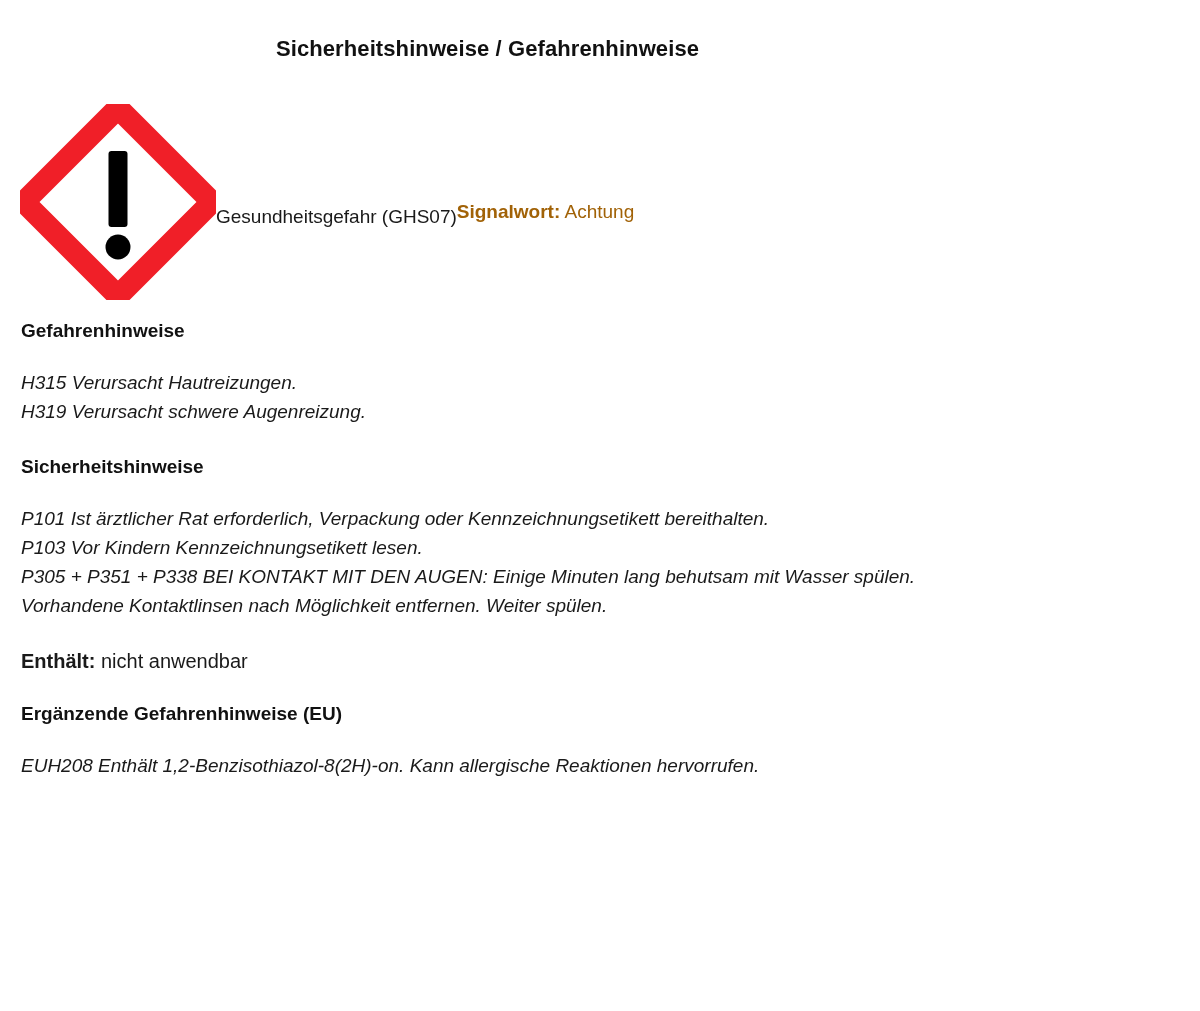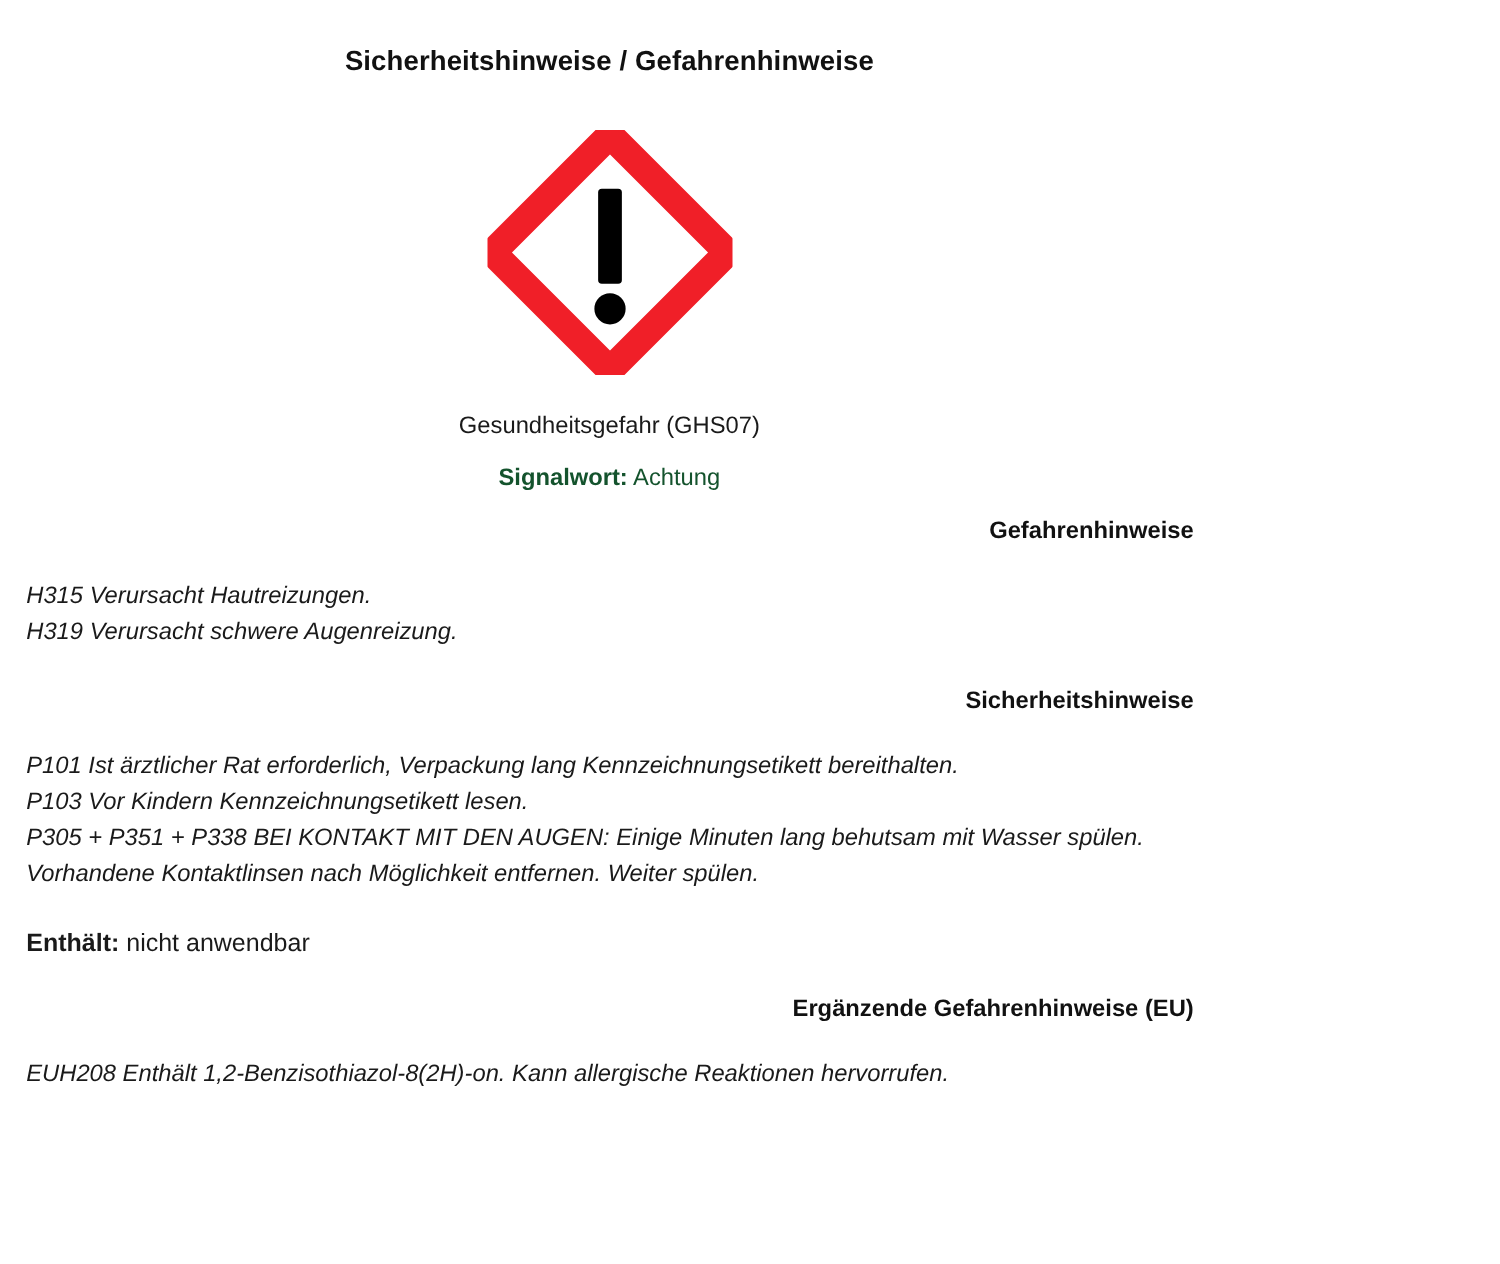--- a/index.html
+++ b/index.html
@@ -26,56 +26,55 @@
     text-align: center;
     font-size: 22px;
     font-weight: bold;
     color: #111111;
     margin: 8px 0 0 0;
     letter-spacing: 0.1px;
   }
   .pictogram-block {
     margin-top: 42px;
     display: flex;
-    flex-direction: column;
+    flex-direction: row;
     align-items: center;
   }
   .ghs-pictogram {
     width: 196px;
     height: 196px;
     position: relative;
   }
   .ghs-pictogram svg {
     display: block;
   }
   .pictogram-caption {
     margin-top: 30px;
     font-size: 19px;
     color: #1a1a1a;
     text-align: center;
   }
   .signal-line {
     margin-top: 20px;
     font-size: 19px;
     text-align: left;
-    color: #14532d;
+    color: #a16207;
   }
   .signal-line .lbl {
     font-weight: bold;
   }
   .content {
     margin-top: 20px;
     padding-left: 1px;
   }
   .section-heading {
     font-size: 19px;
     font-weight: bold;
     color: #111111;
     margin: 0 0 0 0;
-    text-align: right;
   }
   .body-block {
     font-size: 19px;
     line-height: 29px;
     color: #1a1a1a;
     margin-top: 26px;
   }
   .body-block .line {
     white-space: normal;
     font-style: italic;
@@ -117,21 +116,21 @@
     <div class="section-heading">Gefahrenhinweise</div>
     <div class="body-block">
       <div class="line">H315 Verursacht Hautreizungen.</div>
       <div class="line">H319 Verursacht schwere Augenreizung.</div>
     </div>
 
     <div class="spacer-30"></div>
 
     <div class="section-heading">Sicherheitshinweise</div>
     <div class="body-block">
-      <div class="line">P101 Ist ärztlicher Rat erforderlich, Verpackung lang Kennzeichnungsetikett bereithalten.</div>
+      <div class="line">P101 Ist ärztlicher Rat erforderlich, Verpackung oder Kennzeichnungsetikett bereithalten.</div>
       <div class="line">P103 Vor Kindern Kennzeichnungsetikett lesen.</div>
       <div class="line">P305 + P351 + P338 BEI KONTAKT MIT DEN AUGEN: Einige Minuten lang behutsam mit Wasser spülen. Vorhandene Kontaktlinsen nach Möglichkeit entfernen. Weiter spülen.</div>
     </div>
 
     <div class="spacer-30"></div>
 
     <div class="kv-line">
       <span class="inline-label">Enthält:</span>
       <span>nicht anwendbar</span>
     </div>

